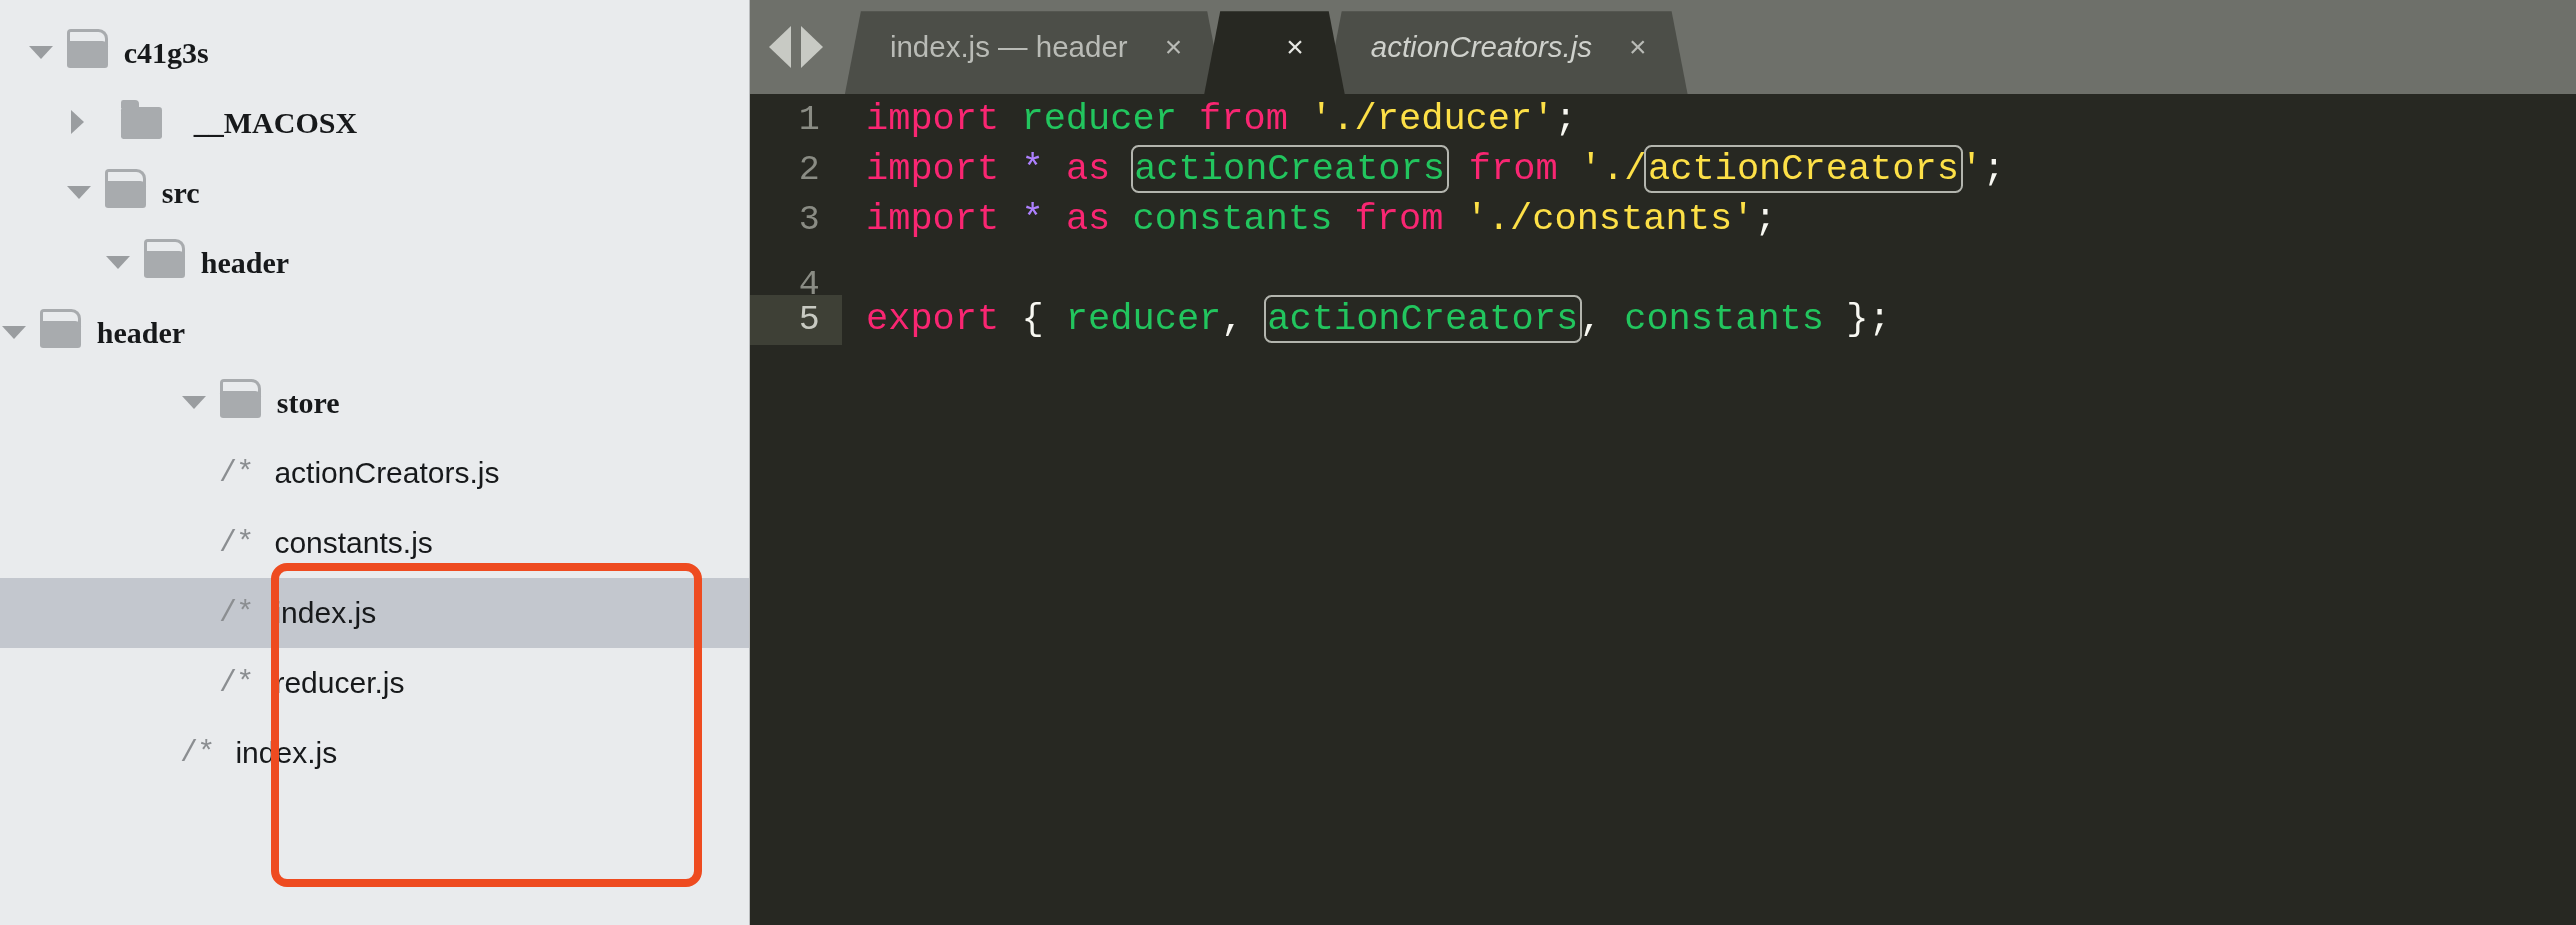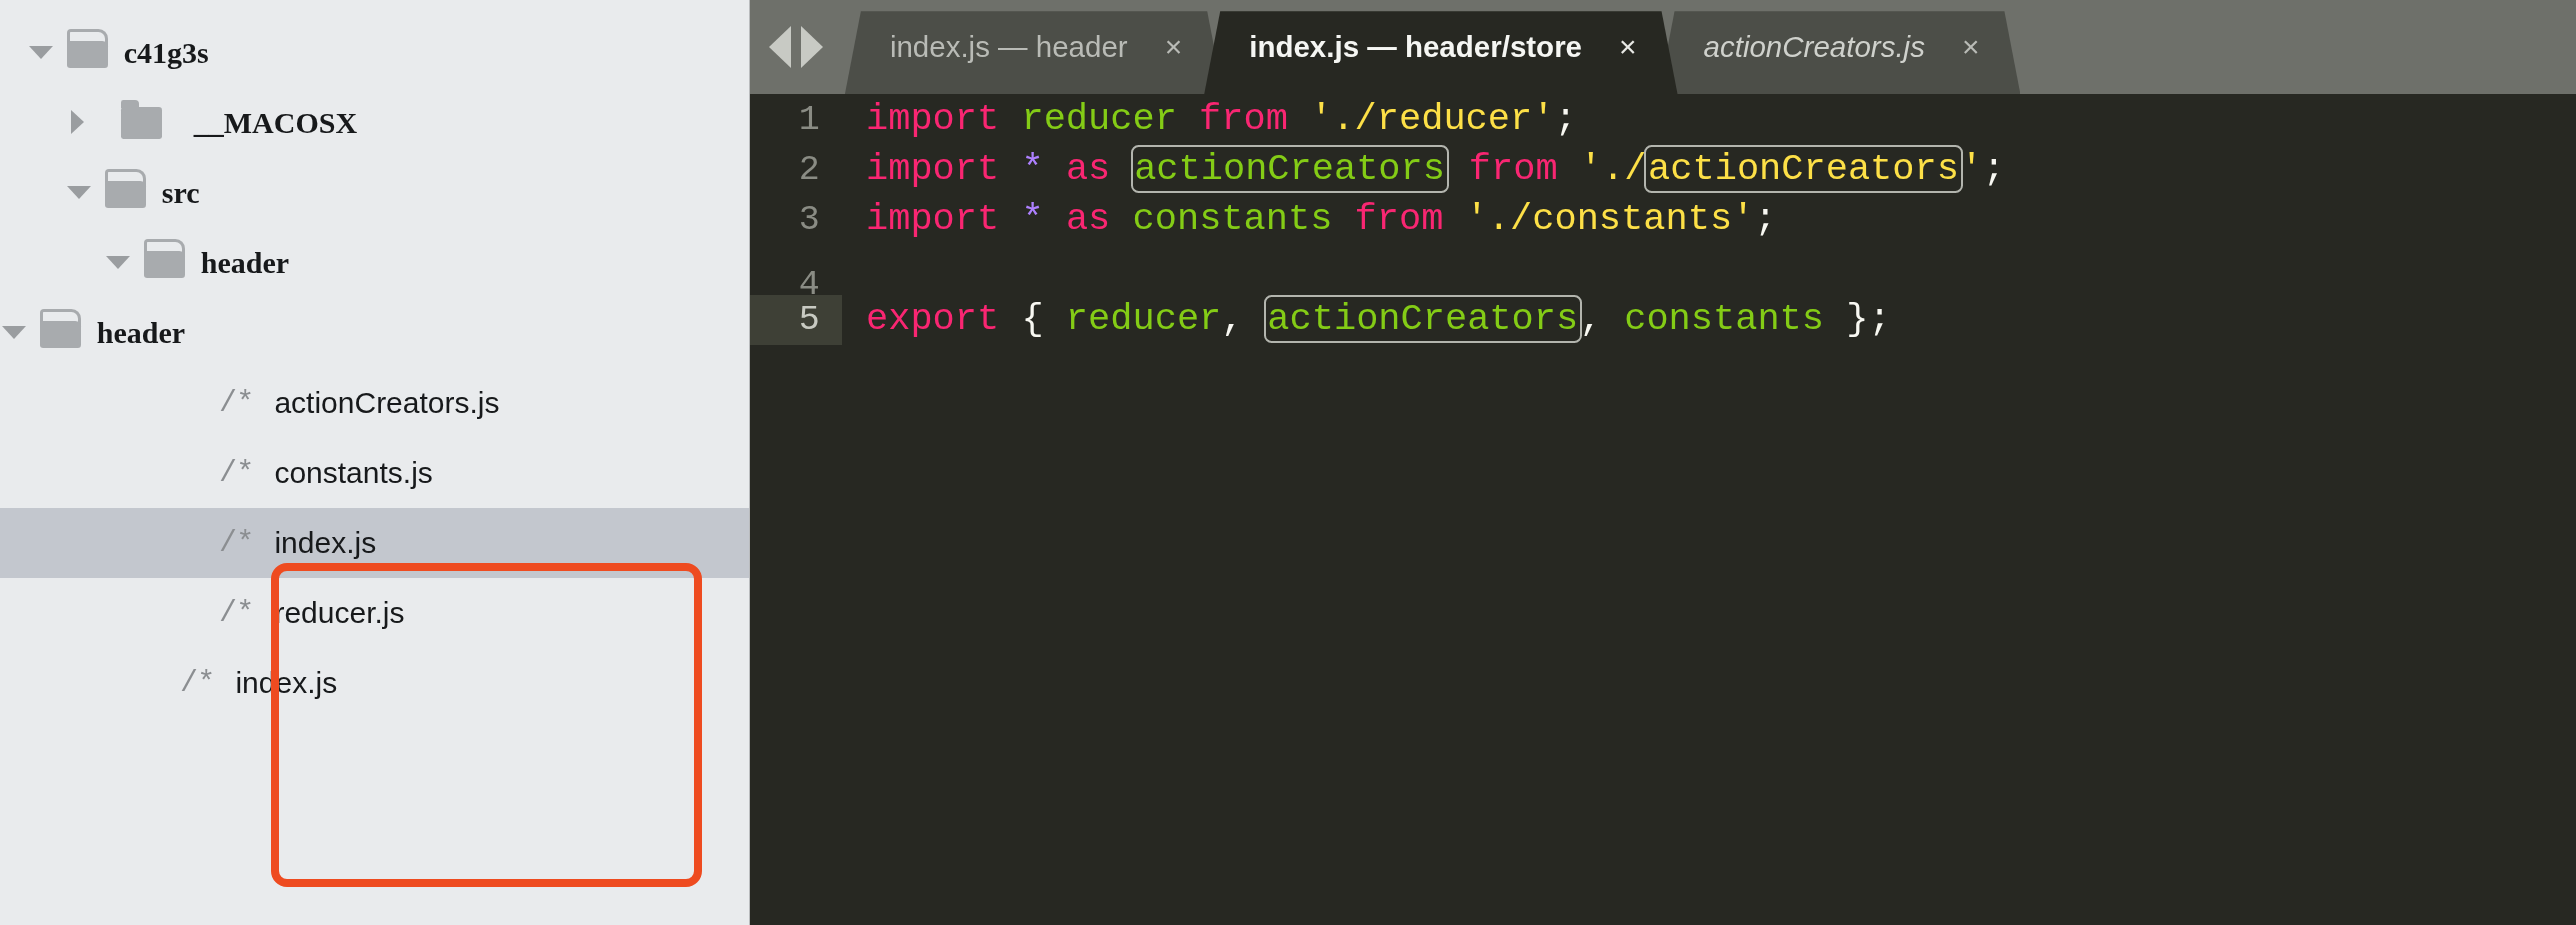--- a/index.html
+++ b/index.html
@@ -225,21 +225,21 @@
     font-size: 35px;
   }
   .code-line.current .gutter { background: #3e4036; color: #c8cac2; }
   .code-text {
     padding-left: 24px;
     line-height: 50px;
     height: 50px;
   }
   .tok-kw   { color: #f92672; }
   .tok-op   { color: #ae81ff; }
-  .tok-id   { color: #84cc16; }
+  .tok-id   { color: #22c55e; }
   .tok-str  { color: #fde047; }
   .tok-punc { color: #f8f8f2; }
   .find-hit {
     outline: 2.4px solid #b3b5ae;
     border-radius: 5.6px;
     padding: 0.8px 1.6px;
   }
 </style>
 </head>
 <body>
@@ -265,20 +265,25 @@
         </div>
         <div class="tree-row" style="padding-left: 104px;">
           <span class="twisty open"></span>
           <span class="folder-icon open"></span>
           <span class="tree-label folder">header</span>
         </div>
         <div class="tree-row" style="">
           <span class="twisty open"></span>
           <span class="folder-icon open"></span>
           <span class="tree-label folder">header</span>
+        </div>
+        <div class="tree-row" style="padding-left: 180px;">
+          <span class="twisty open"></span>
+          <span class="folder-icon open"></span>
+          <span class="tree-label folder">store</span>
         </div>
         <div class="tree-row" style="padding-left: 219px;">
           <span class="js-icon">/*</span>
           <span class="tree-label">actionCreators.js</span>
         </div>
         <div class="tree-row" style="padding-left: 219px;">
           <span class="js-icon">/*</span>
           <span class="tree-label">constants.js</span>
         </div>
         <div class="tree-row selected" style="padding-left: 219px;">
@@ -304,21 +309,20 @@
         <span class="nav-arrow right"></span>
       </div>
       <div id="tabs-container" style="display:flex;align-items:flex-start;height:94px;">
           <div class="tab">
             <div class="tab-shape"></div>
             <span class="tab-title">index.js — header</span>
             <span class="tab-close">×</span>
           </div>
           <div class="tab active">
             <div class="tab-shape"></div>
-            <span class="tab-title">index.js — header/store</span>
             <span class="tab-close">×</span>
           </div>
           <div class="tab preview">
             <div class="tab-shape"></div>
             <span class="tab-title">actionCreators.js</span>
             <span class="tab-close">×</span>
           </div>
         </div>
     </div>
     <div id="code">

